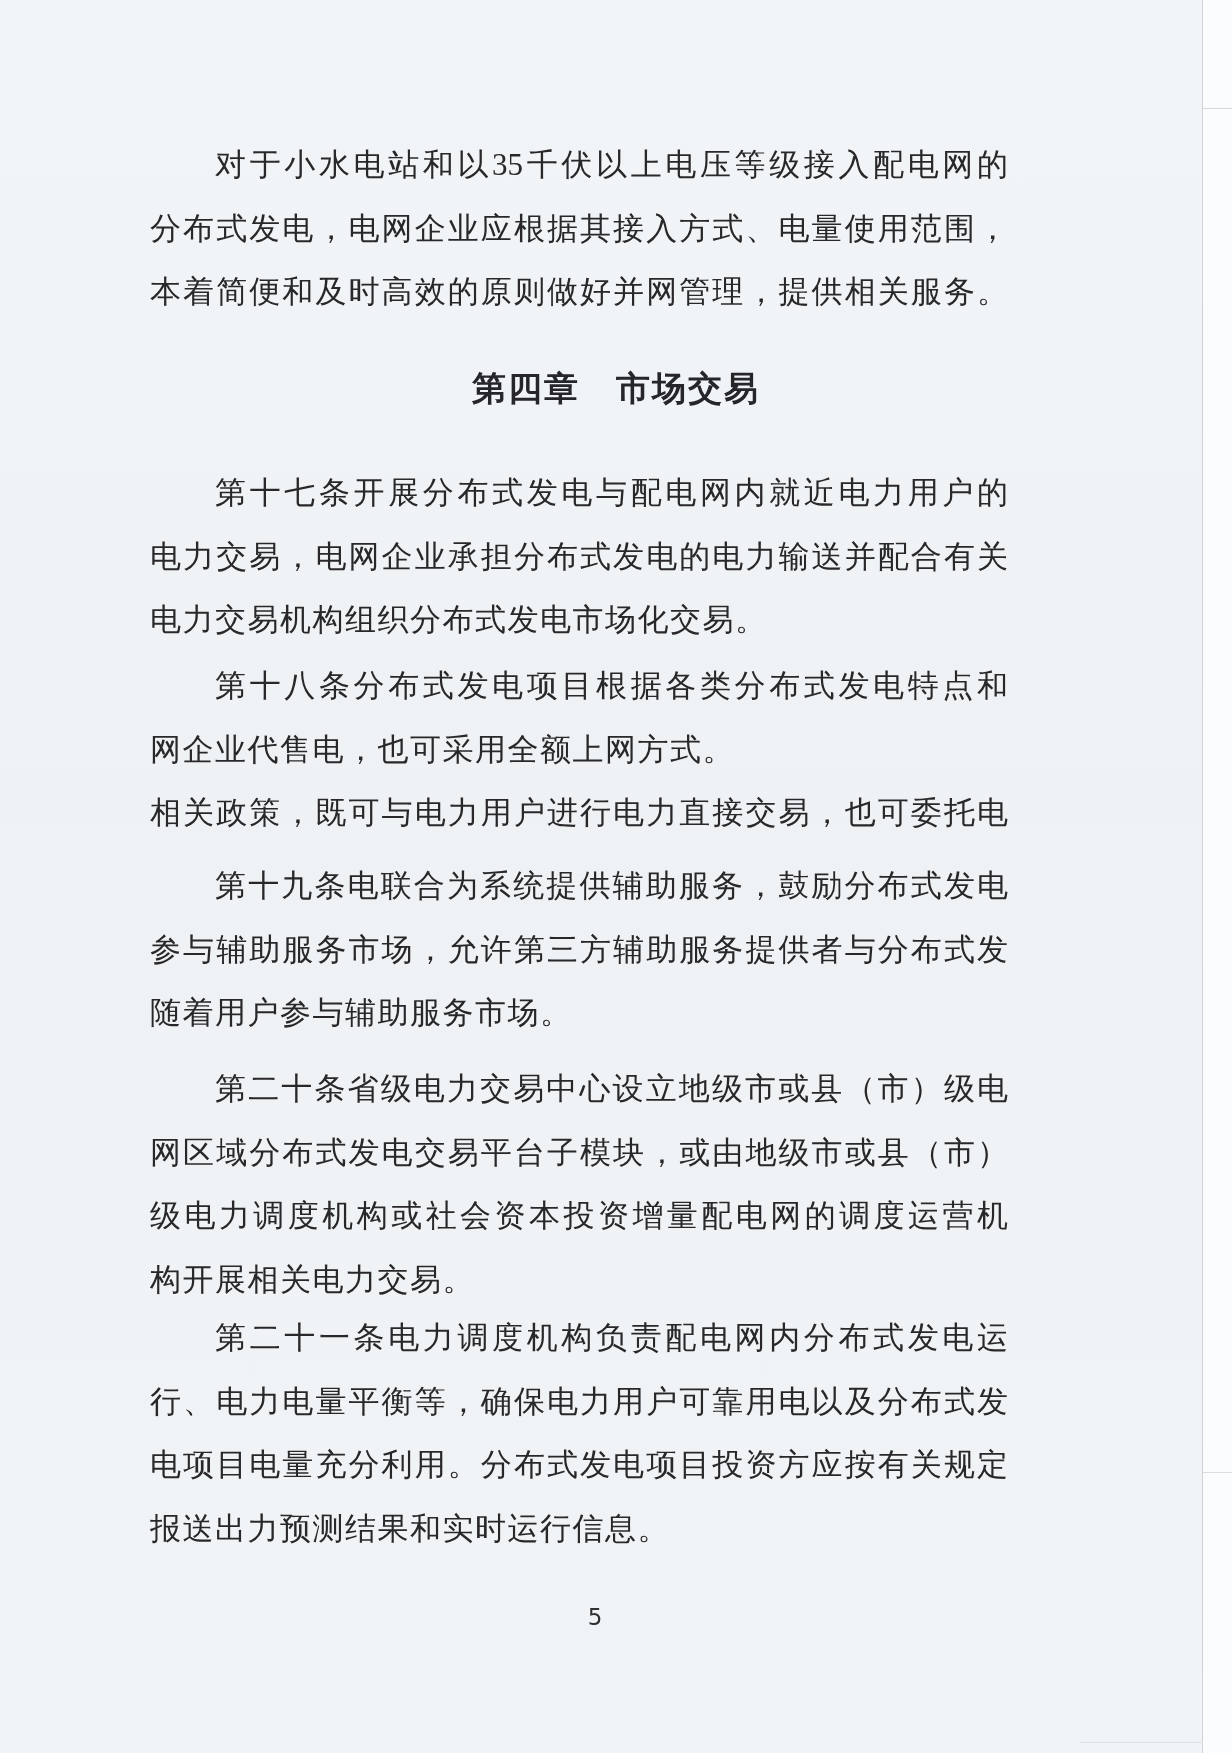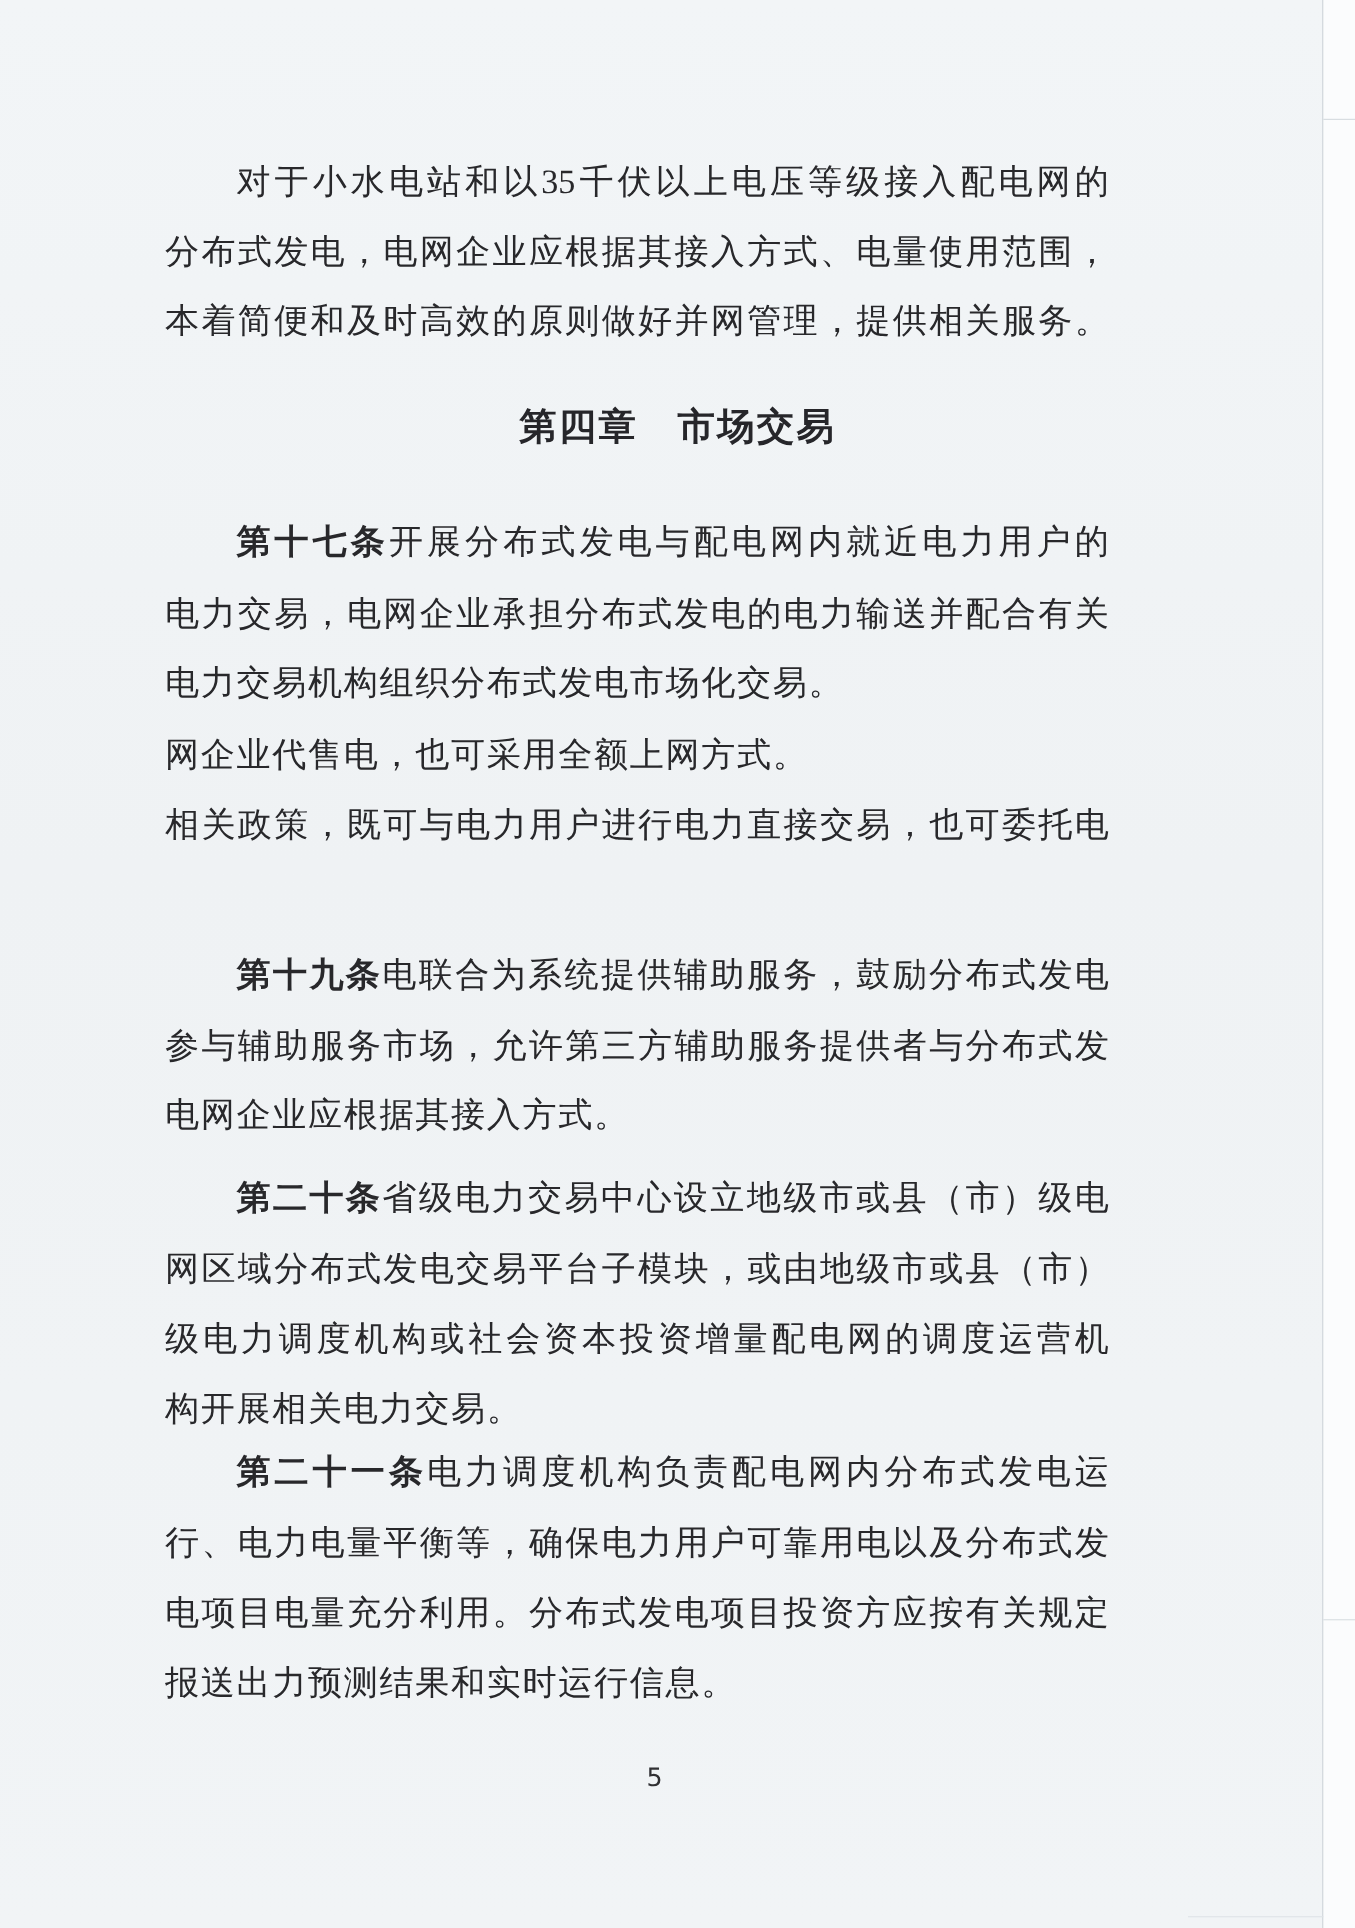--- a/index.html
+++ b/index.html
@@ -36,21 +36,21 @@
     color: #28282b;
   }
   .line.full {
     letter-spacing: 0;
     text-align: justify;
     text-align-last: justify;
   }
   .line.indent { text-indent: 65px; }
   .term {
     font-family: "DejaVu Sans", sans-serif;
-    font-weight: bold;
+    font-weight: normal;
     margin-top: 24px;
   }
   .chapter {
     position: absolute;
     left: 0; top: 360px;
     width: 1232px;
     margin: 0;
     text-align: center;
     font-family: Liberation Mono, monospace;
     font-weight: bold;
@@ -88,28 +88,29 @@
 
   <h2 class="chapter">第四章　市场交易</h2>
 
   <div class="para" style="top:461px">
     <div class="line full indent"><span class="term">第十七条</span><span>开展分布式发电与配电网内就近电力用户的</span></div>
     <div class="line full">电力交易，电网企业承担分布式发电的电力输送并配合有关</div>
     <div class="line">电力交易机构组织分布式发电市场化交易。</div>
   </div>
 
   <div class="para" style="top:654px">
+    <div class="line full indent"><span class="term">第十八条</span><span>分布式发电项目根据各类分布式发电特点和</span></div>
     <div class="line">网企业代售电，也可采用全额上网方式。</div>
     <div class="line full">相关政策，既可与电力用户进行电力直接交易，也可委托电</div>
   </div>
 
   <div class="para" style="top:854px">
     <div class="line full indent"><span class="term">第十九条</span><span>电联合为系统提供辅助服务，鼓励分布式发电</span></div>
     <div class="line full">参与辅助服务市场，允许第三方辅助服务提供者与分布式发</div>
-    <div class="line">电网企业应根据其接入方式。</div>
+    <div class="line">随着用户参与辅助服务市场。</div>
   </div>
 
   <div class="para" style="top:1057px">
     <div class="line full indent"><span class="term">第二十条</span><span>省级电力交易中心设立地级市或县（市）级电</span></div>
     <div class="line full">网区域分布式发电交易平台子模块，或由地级市或县（市）</div>
     <div class="line full">级电力调度机构或社会资本投资增量配电网的调度运营机</div>
     <div class="line">构开展相关电力交易。</div>
   </div>
 
   <div class="para" style="top:1306px">

